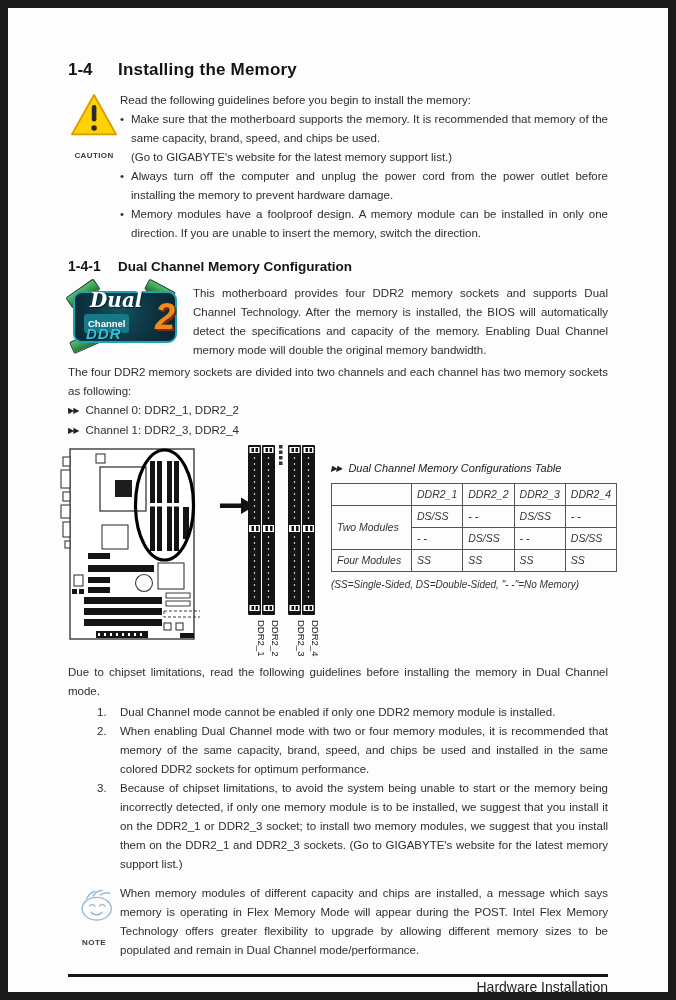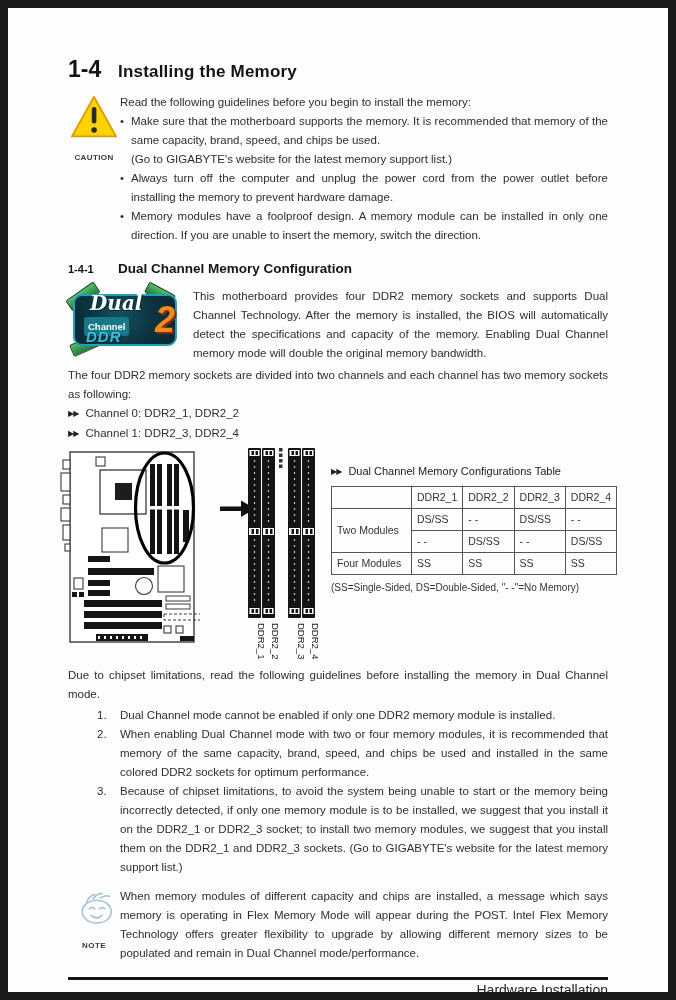--- a/index.html
+++ b/index.html
@@ -9,24 +9,24 @@
     position:absolute; left:8px; top:8px; width:660px; height:984px;
     background:#fdfdfd; overflow:hidden;
     padding:52px 60px 0 60px;
     font-size:11.5px; line-height:19px;
   }
   .just { text-align:justify; }
   .pre  { white-space:pre-line; }
 
   
   .h1-row { display:flex; align-items:baseline; margin-bottom:12px; color:#141414; }
-  .h1-num { font-size:23px; font-weight:bold; width:50px; }
+  .h1-num { font-size:17px; font-weight:bold; width:50px; }
   .h1-title { font-size:17px; font-weight:bold; letter-spacing:.2px; }
   .h2-row { display:flex; align-items:baseline; margin:0 0 8px 0; color:#141414; }
-  .h2-num { font-size:11px; font-weight:bold; width:50px; }
+  .h2-num { font-size:14px; font-weight:bold; width:50px; }
   .h2-title { font-size:13.5px; font-weight:bold; }
 
   
   .icon-row { display:flex; margin-bottom:14px; }
   .badge { width:52px; flex:0 0 52px; text-align:center; padding-top:2px; }
   .badge .cap { display:block; font-size:8px; font-weight:bold; color:#3a3a3a; letter-spacing:.4px; margin-top:1px; }
   .icon-row .txt { flex:1; }
 
   ul.bullets { list-style:none; }
   ul.bullets li { display:flex; }
@@ -54,21 +54,21 @@
   .logo-para .txt { flex:1; }
 
   .mk { font-size:8px; letter-spacing:-1px; margin-right:4px; position:relative; top:-1px; color:#222; }
   .chan { line-height:19px; }
 
   
   .diagram { position:relative; height:220px; margin-top:2px; }
   .mobo { position:absolute; left:-8px; top:2px; }
   .zoom-arrow { position:absolute; left:152px; top:52px; }
   .dimm { position:absolute; left:178px; top:0; }
-  .tbl-col { position:absolute; left:263px; top:16px; width:296px; }
+  .tbl-col { position:absolute; left:263px; top:16px; width:296px;font-style:italic; }
   .tbl-title { font-size:11px; margin-bottom:4px; color:#222; }
   table.cfg { border-collapse:collapse; font-size:10.5px; color:#333; }
   table.cfg td { border:1px solid #555; padding:1px 5px; height:18px; }
   td.lblc { width:80px; }
   td.c { width:43px; }
   .fn { font-size:10px; margin-top:3px; color:#333; }
 
   
   ol.lims { list-style:none; margin-top:2px; }
   ol.lims li { display:flex; }

